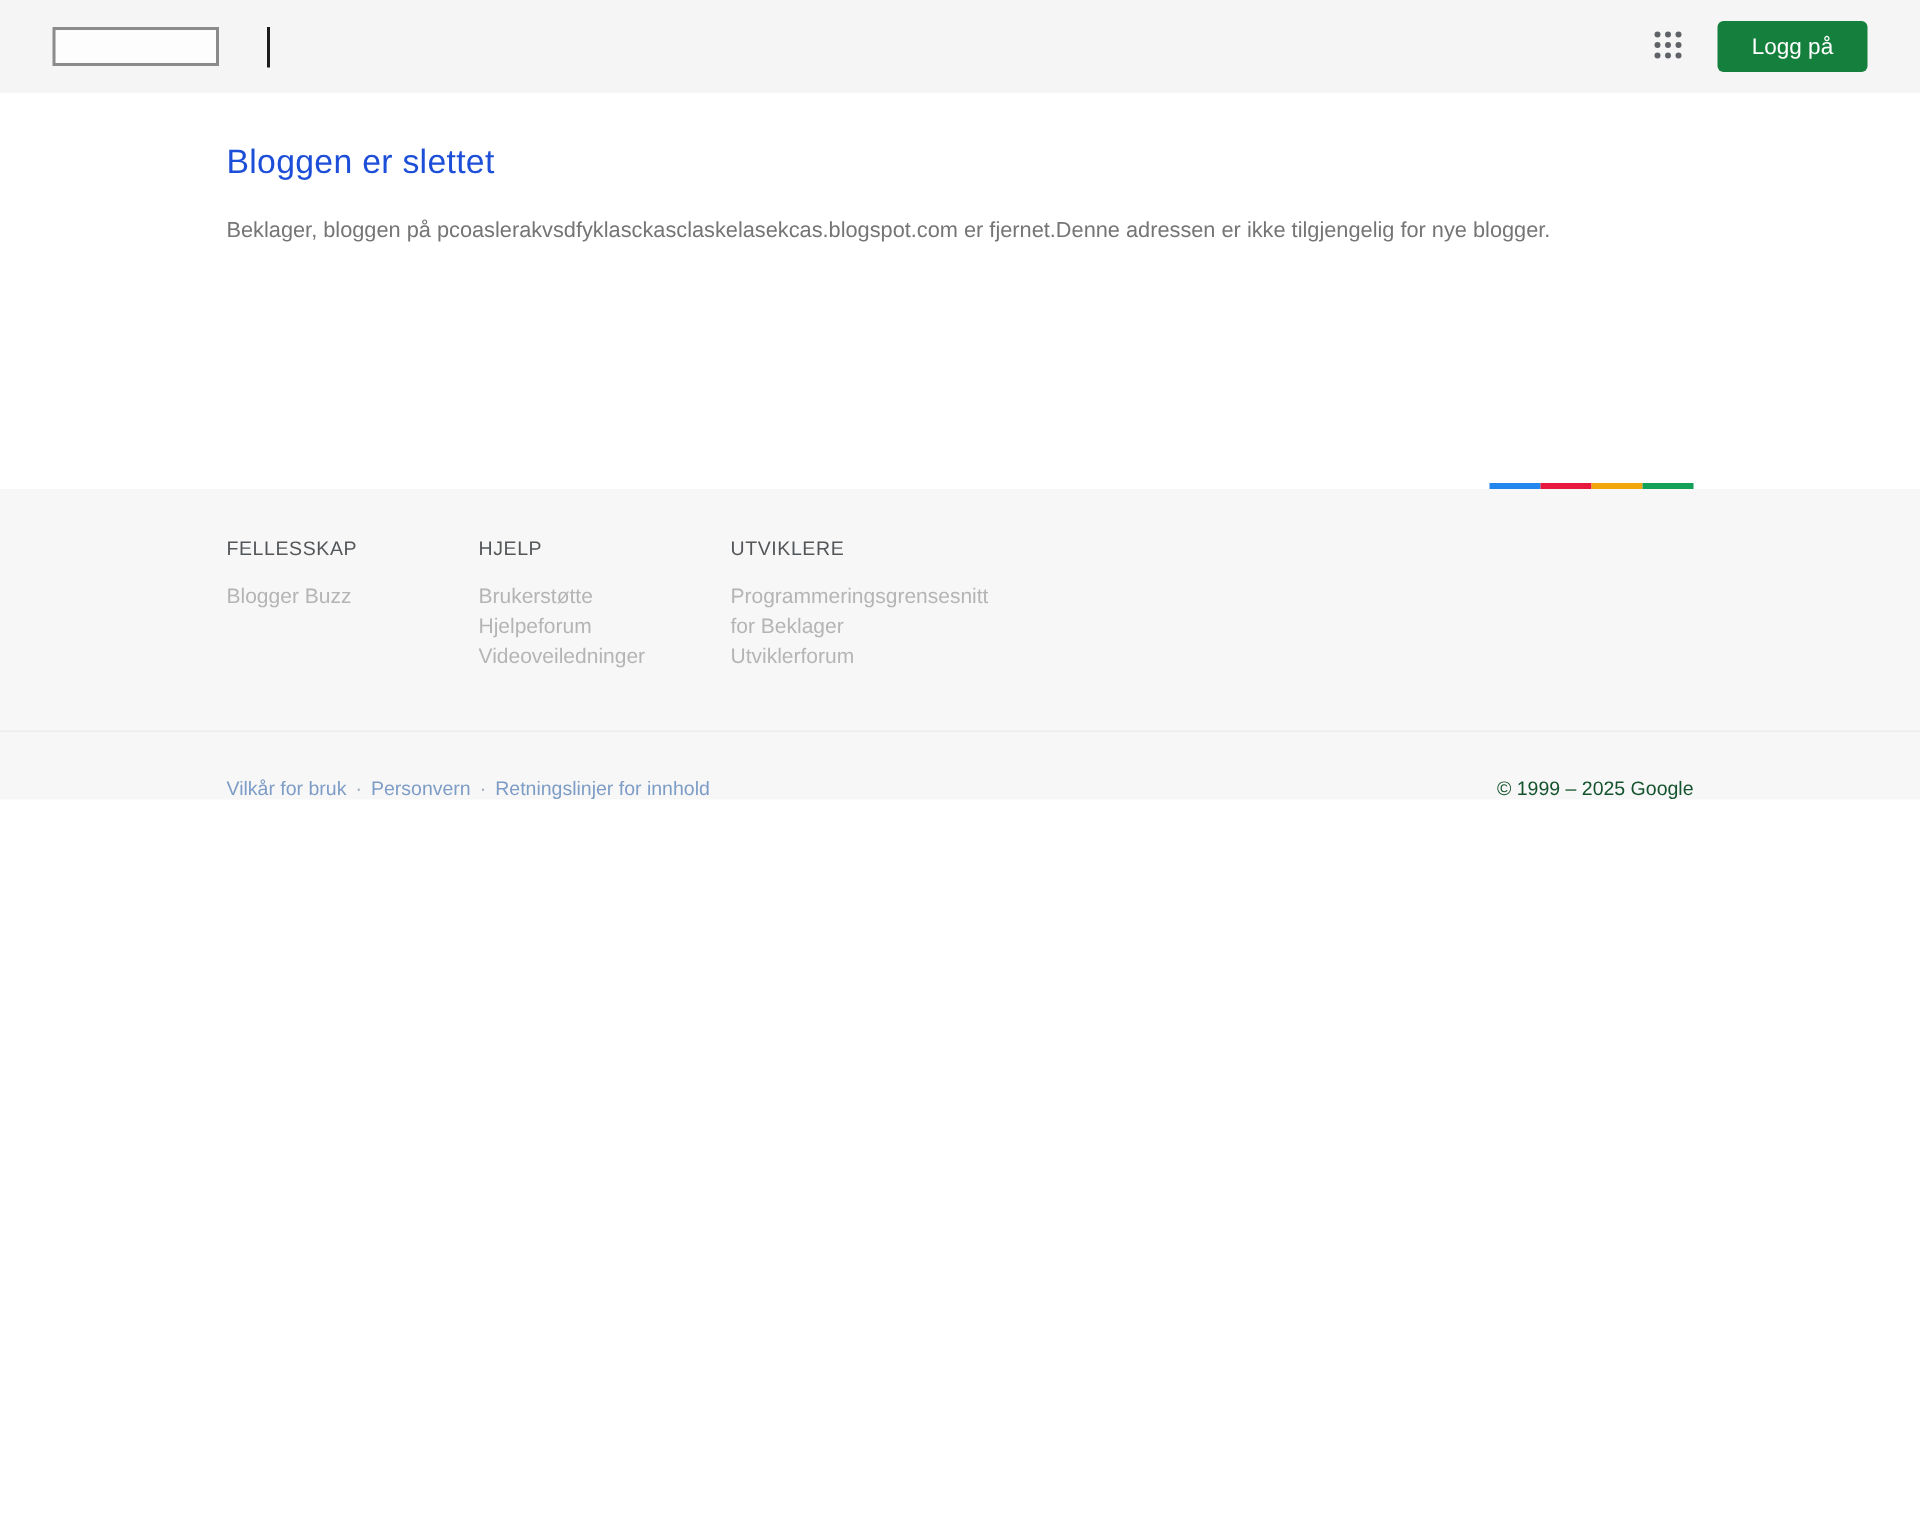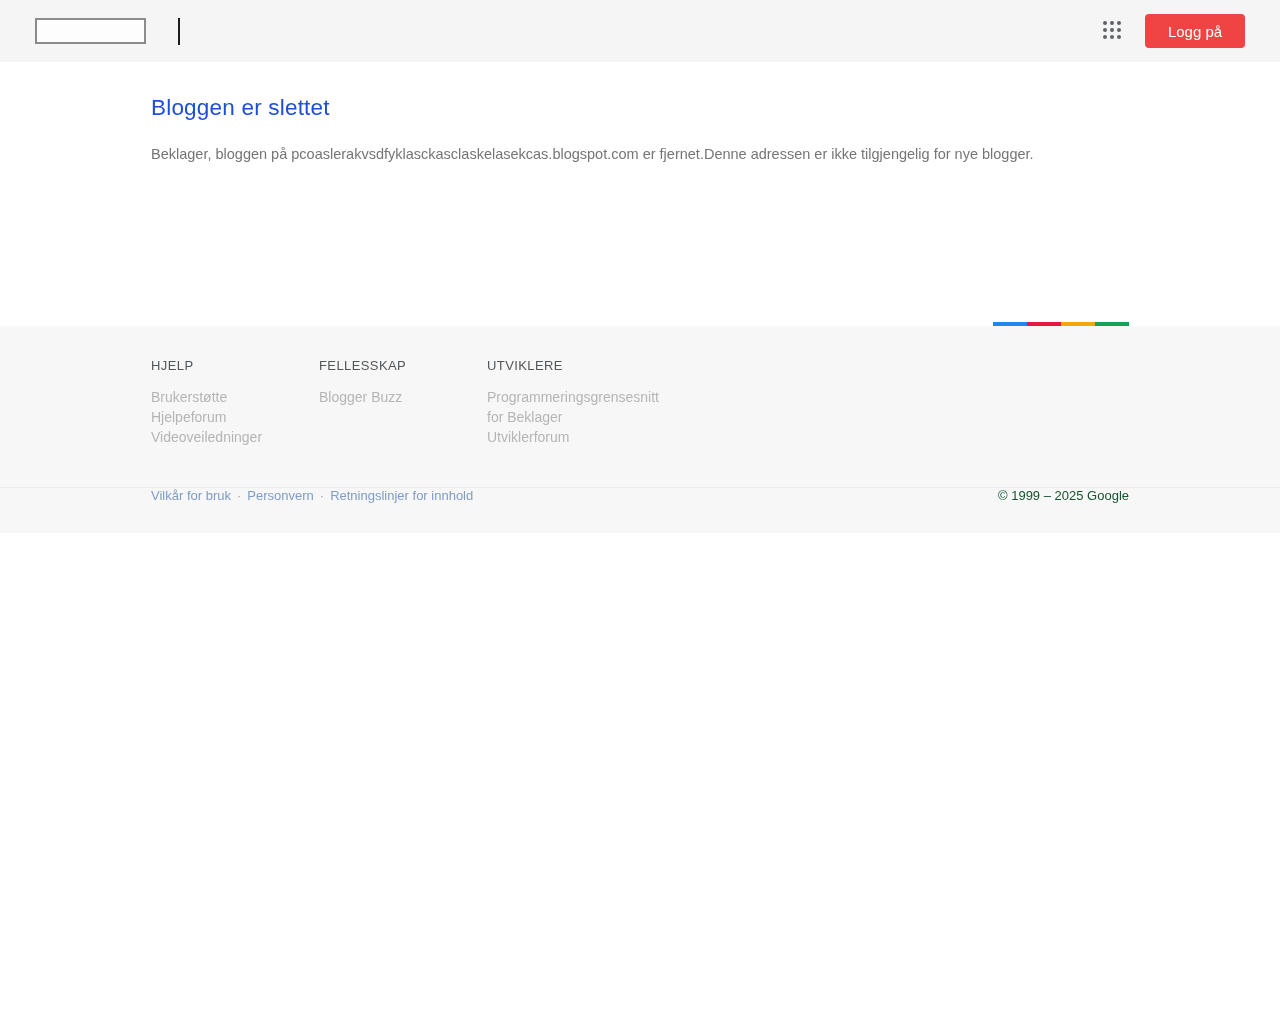--- a/index.html
+++ b/index.html
@@ -79,21 +79,21 @@
   }
   .footer-link {
     display: block; font-size: 14px; color: #b5b5b5;
     line-height: 20px; text-decoration: none; cursor: pointer;
     max-width: 166px;
   }
 
   
   .bottom-bar { background: #f7f7f7; border-top: 1px solid #ececec; height: 46px; }
   .bottom-bar .container {
-    height: 100%; display: flex; align-items: flex-start; justify-content: space-between;
+    height: 100%; display: flex; align-items: flex-end; justify-content: space-between;
   }
   .legal-links { font-size: 13px; }
   .legal-link { color: #7d9cc6; text-decoration: none; cursor: pointer; }
   .legal-sep { color: #9aa7b5; margin: 0 6px; }
   .copyright { font-size: 13px; color: #14532d; }
 </style>
 </head>
 <body>
 
 <div class="header">
@@ -106,48 +106,48 @@
       <i></i>
         <i></i>
         <i></i>
         <i></i>
         <i></i>
         <i></i>
         <i></i>
         <i></i>
         <i></i>
     </div>
-    <button class="signin-btn" style="background: #ef4444;">Logg på</button>
+    <button class="signin-btn" style="background: #15803d;">Logg på</button>
   </div>
 </div>
 
 <div class="main">
   <div class="container">
     <h1 class="page-title">Bloggen er slettet</h1>
     <p class="msg"><span>Beklager, bloggen på pcoaslerakvsdfyklasckasclaskelasekcas.blogspot.com er fjernet.</span><span>Denne adressen er ikke tilgjengelig for nye blogger.</span></p>
     <div class="stripe">
       <i style="background: rgb(34, 134, 239);"></i>
       <i style="background: rgb(232, 23, 61);"></i>
       <i style="background: rgb(243, 165, 12);"></i>
       <i style="background: rgb(18, 161, 86);"></i>
     </div>
   </div>
 </div>
 
 <div class="footer">
   <div class="container">
     <div class="footer-col">
+      <div class="footer-col-title">FELLESSKAP</div>
+      <a class="footer-link">Blogger Buzz</a>
+    </div>
+    <div class="footer-col">
       <div class="footer-col-title">HJELP</div>
       <a class="footer-link">Brukerstøtte</a>
       <a class="footer-link">Hjelpeforum</a>
       <a class="footer-link">Videoveiledninger</a>
-    </div>
-    <div class="footer-col">
-      <div class="footer-col-title">FELLESSKAP</div>
-      <a class="footer-link">Blogger Buzz</a>
     </div>
     <div class="footer-col">
       <div class="footer-col-title">UTVIKLERE</div>
       <a class="footer-link">Programmeringsgrensesnitt for Beklager</a>
       <a class="footer-link">Utviklerforum</a>
     </div>
   </div>
 </div>
 
 <div class="bottom-bar">

